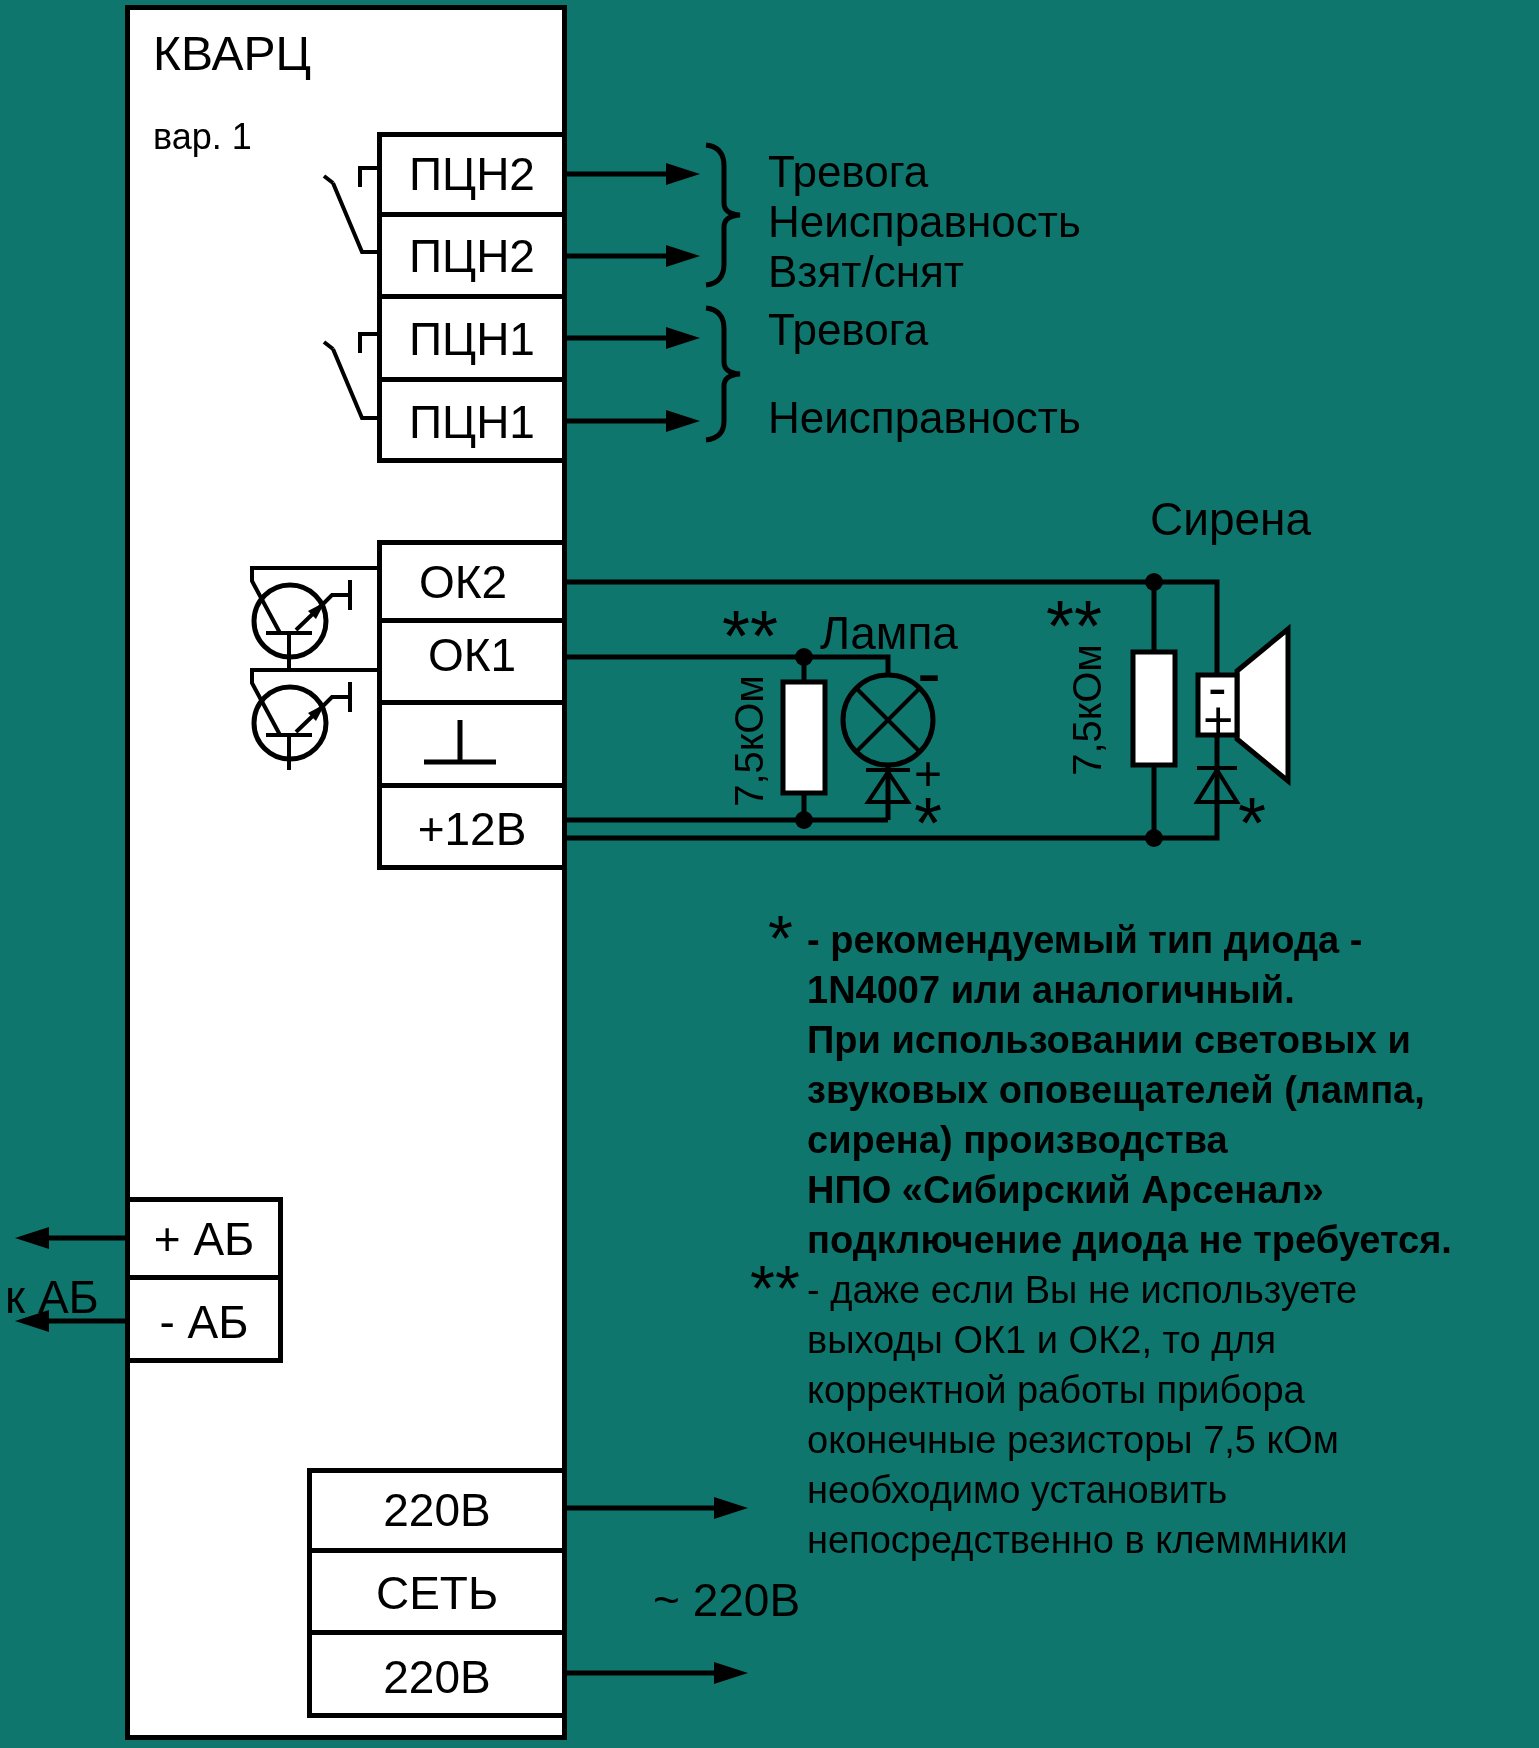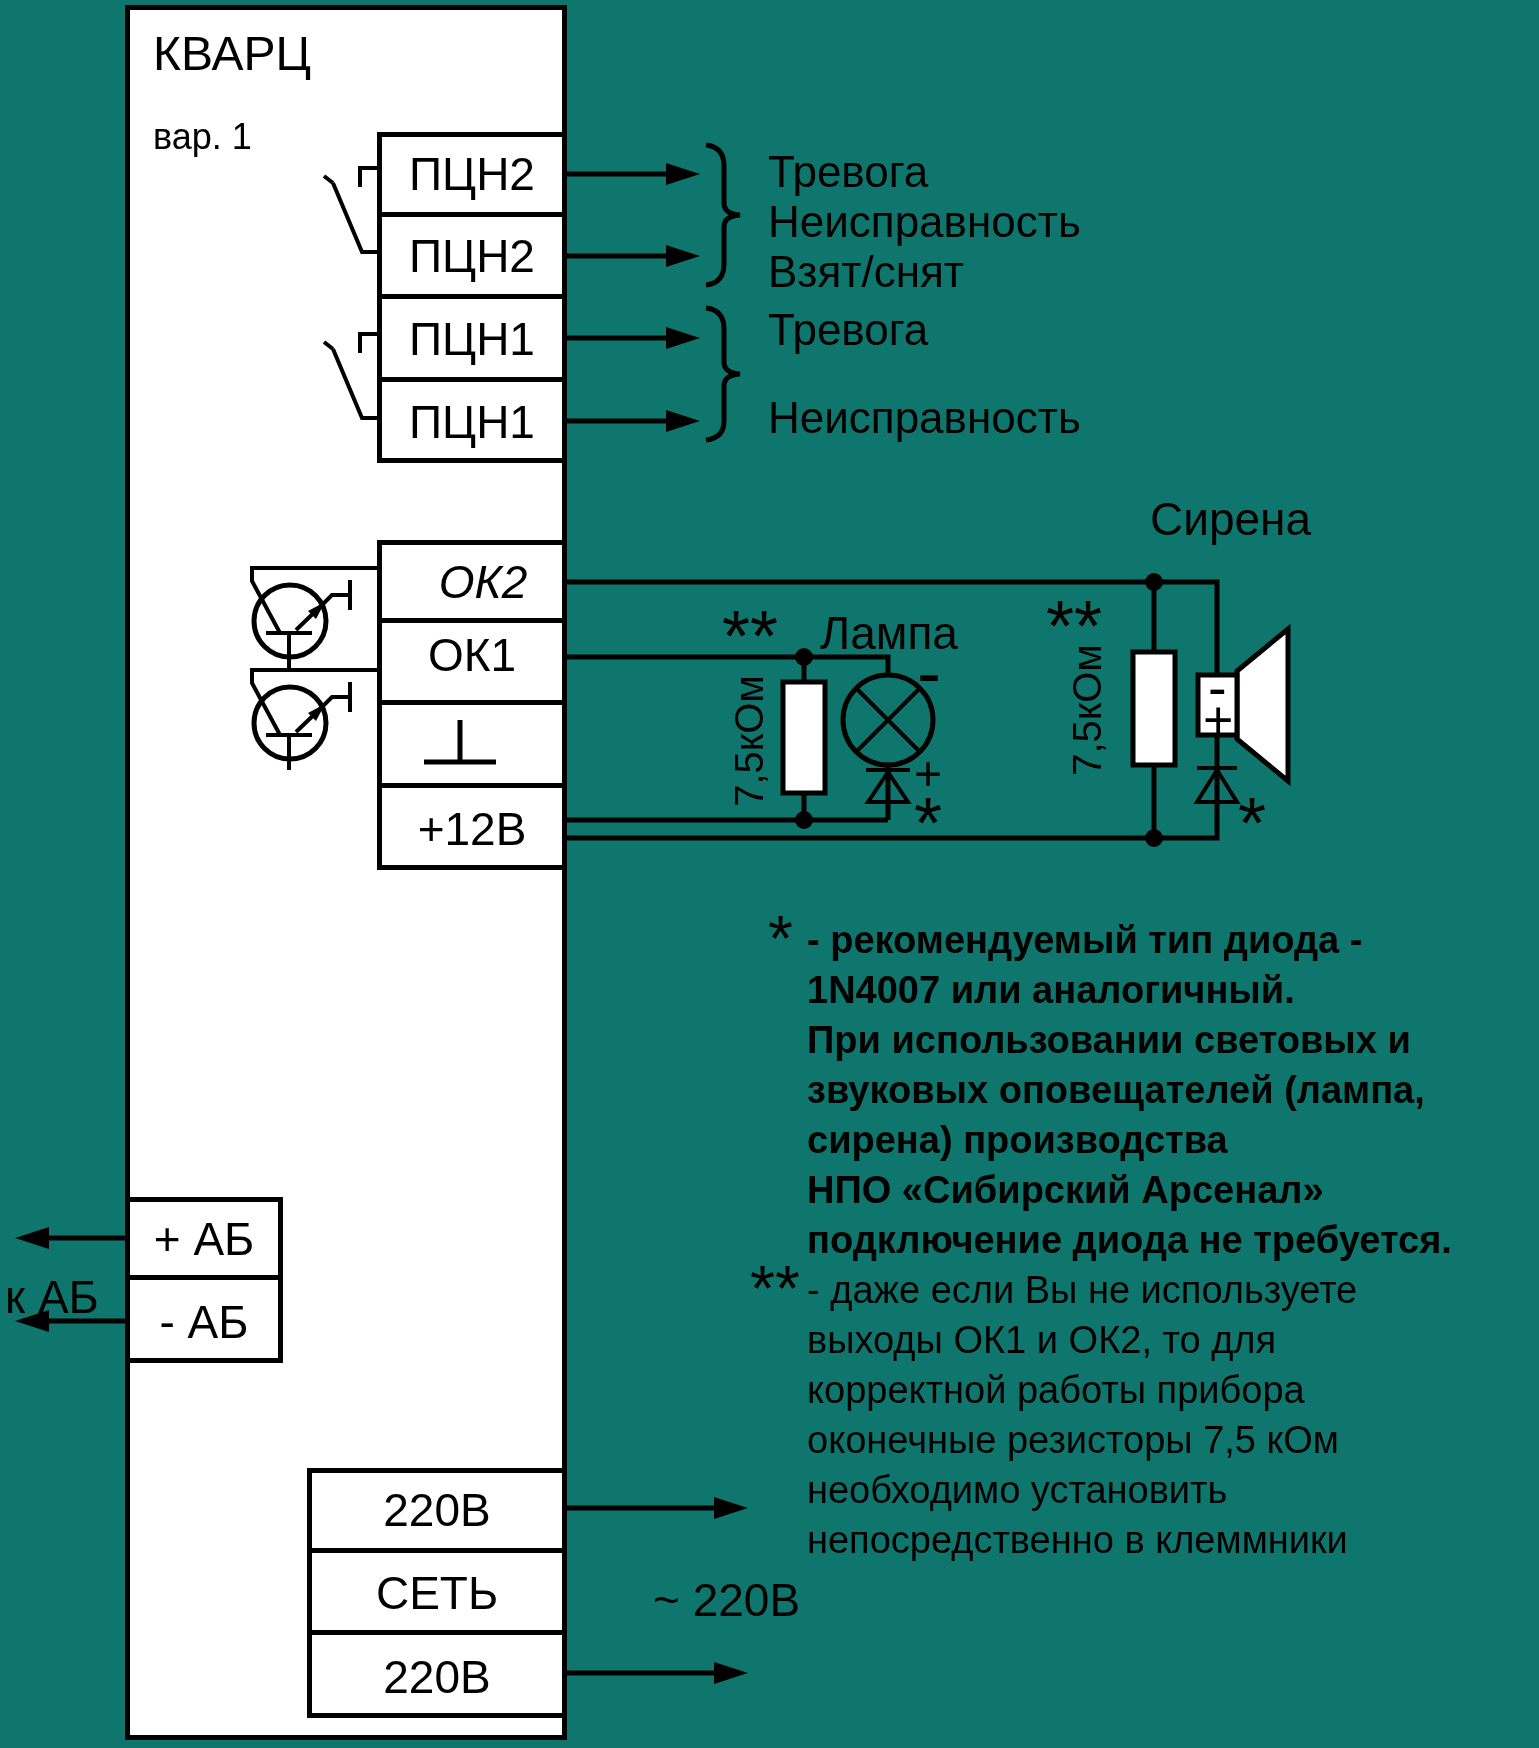--- a/index.html
+++ b/index.html
@@ -35,21 +35,21 @@
   <div class="sep" style="left:377px;top:377px;width:190px;"></div>
   <div class="cell" style="left:377px;top:132px;width:190px;height:83px;">ПЦН2</div>
   <div class="cell" style="left:377px;top:215px;width:190px;height:82px;">ПЦН2</div>
   <div class="cell" style="left:377px;top:297px;width:190px;height:83px;">ПЦН1</div>
   <div class="cell" style="left:377px;top:380px;width:190px;height:83px;">ПЦН1</div>
 
   <div class="box" style="left:377px;top:540px;width:190px;height:330px;"></div>
   <div class="sep" style="left:377px;top:618px;width:190px;"></div>
   <div class="sep" style="left:377px;top:700px;width:190px;"></div>
   <div class="sep" style="left:377px;top:783px;width:190px;"></div>
-  <div class="cell" style="left:397px;top:540px;width:172px;height:83px;font-style:italic;">ОК2</div>
+  <div class="cell" style="left:377px;top:540px;width:172px;height:83px;">ОК2</div>
   <div class="cell" style="left:377px;top:623px;width:190px;height:63px;">ОК1</div>
   <div class="cell" style="left:377px;top:788px;width:190px;height:82px;">+12В</div>
 
   <div class="box" style="left:125px;top:1197px;width:158px;height:166px;"></div>
   <div class="sep" style="left:125px;top:1275px;width:158px;"></div>
   <div class="cell" style="left:125px;top:1197px;width:158px;height:83px;">+ АБ</div>
   <div class="cell" style="left:125px;top:1280px;width:158px;height:83px;">- АБ</div>
 
   <div class="box" style="left:307px;top:1468px;width:260px;height:250px;"></div>
   <div class="sep" style="left:307px;top:1548px;width:260px;"></div>

